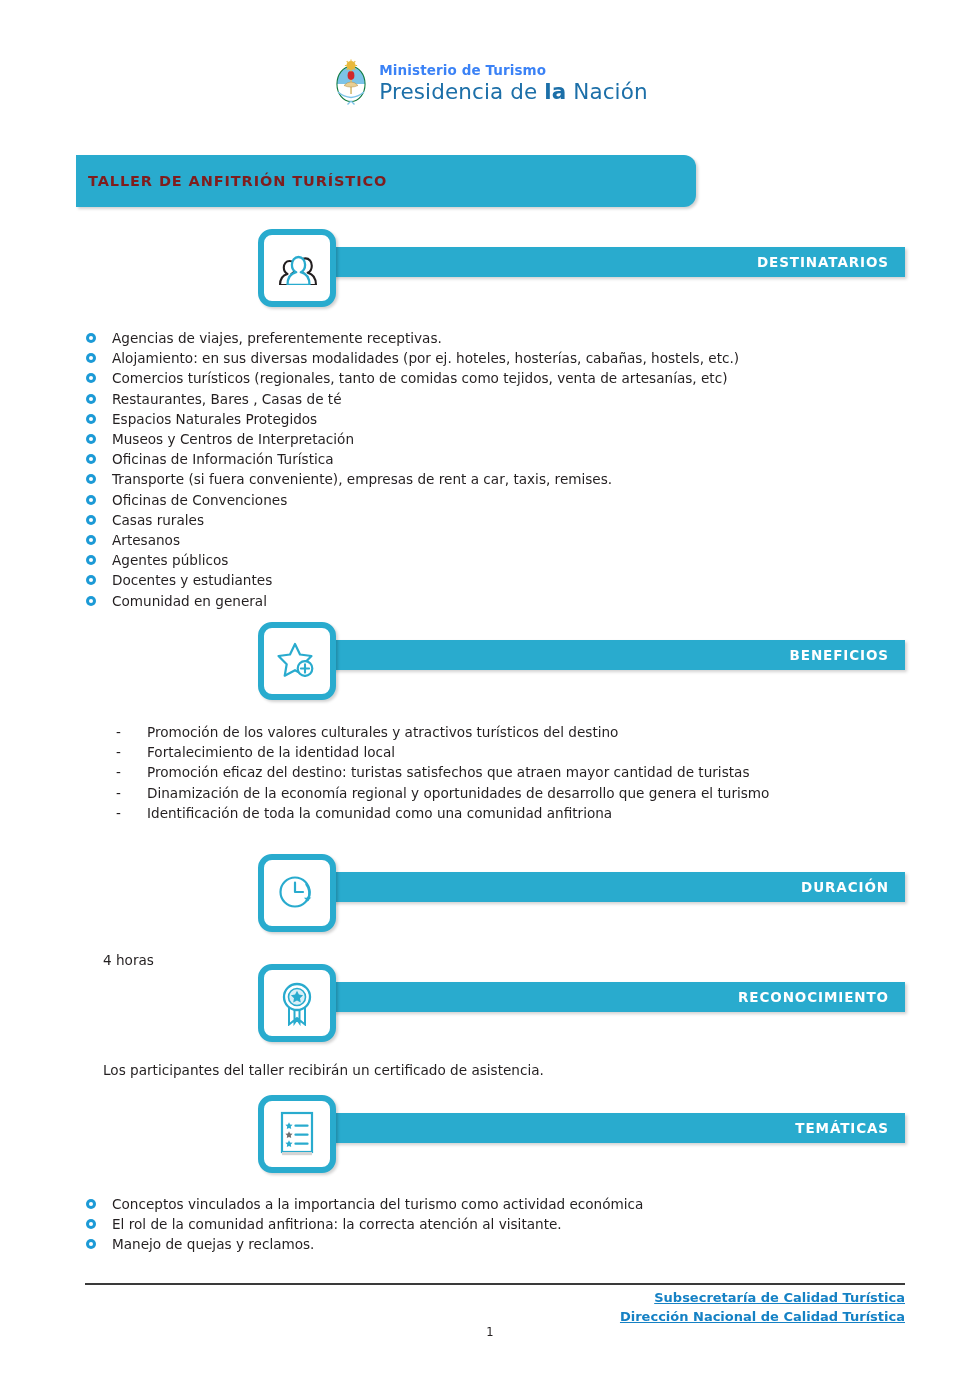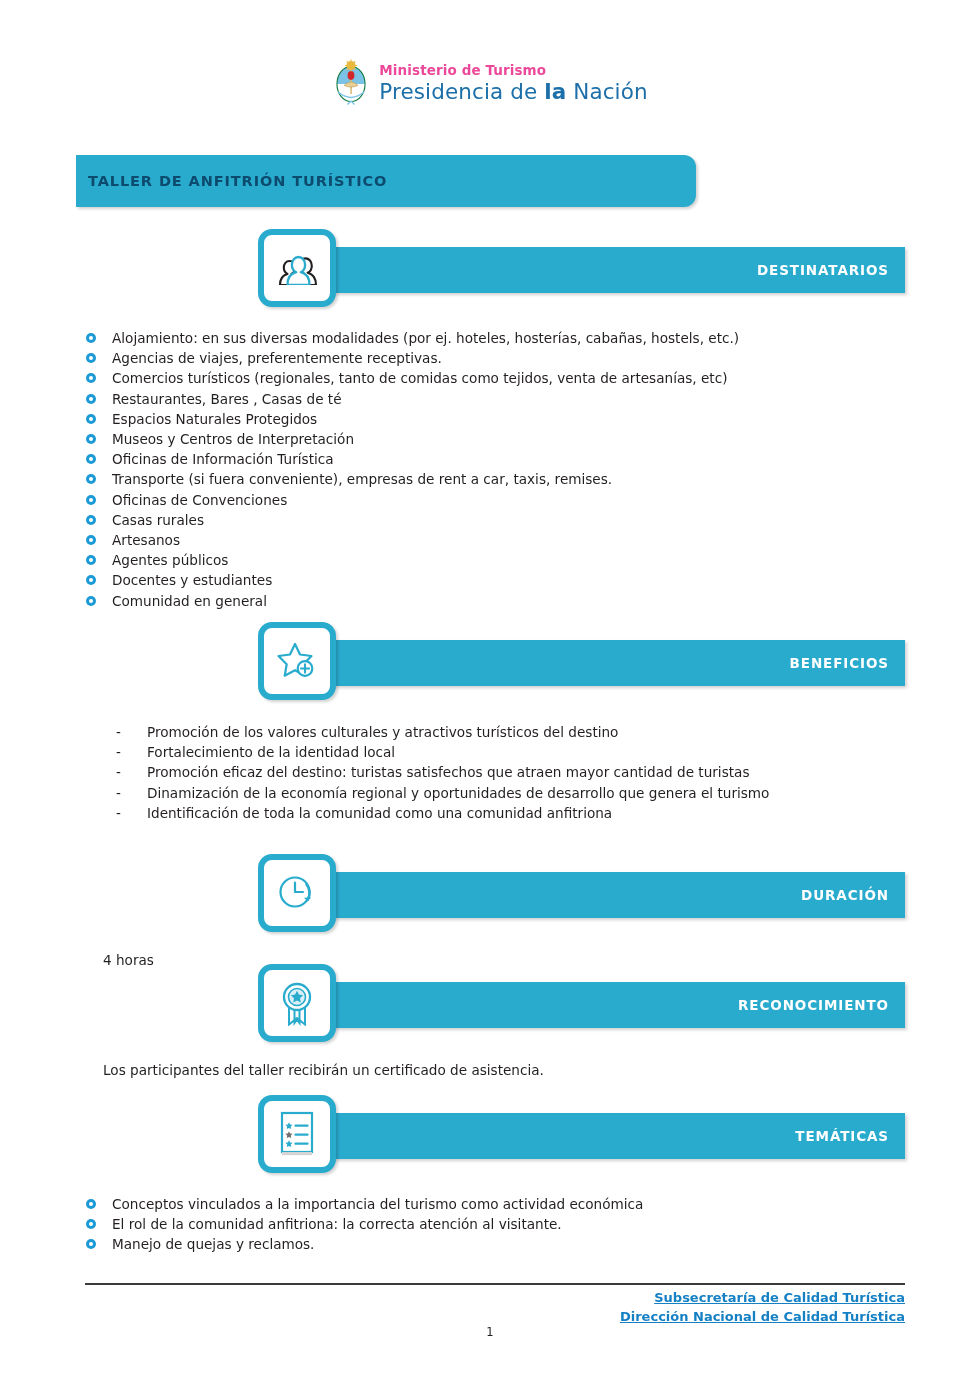--- a/index.html
+++ b/index.html
@@ -28,21 +28,21 @@
   .logo-inner {
     display: flex;
     align-items: center;
     gap: 9px;
   }
   .crest { width: 38px; height: 50px; display:block; }
   .logo-text { line-height: 1; }
   .logo-line1 {
     font-size: 13.5px;
     font-weight: bold;
-    color: #ec4899;
+    color: #3b82f6;
     letter-spacing: .1px;
     margin-bottom: 3px;
     font-family: "DejaVu Sans", sans-serif;
   }
   .logo-line2 {
     font-size: 21.5px;
     font-weight: bold;
     color: #1c6fa8;
     letter-spacing: .1px;
     font-family: "DejaVu Sans", sans-serif;
@@ -54,38 +54,38 @@
     position: absolute;
     left: 76px; top: 155px;
     width: 620px; height: 52px;
     background: #29abce;
     border-radius: 0 12px 12px 0;
     box-shadow: 2px 2px 3px rgba(0,0,0,.18);
     display: flex;
     align-items: center;
   }
   .title-bar-text {
-    color: #0c4a6e;
+    color: #7f1d1d;
     font-size: 14.5px;
     font-weight: bold;
     letter-spacing: .9px;
     padding-left: 12px;
     font-family: "DejaVu Sans", sans-serif;
   }
 
   
   .section-banner {
     position: absolute;
     left: 258px;
     height: 78px;
   }
   .banner-bar {
     position: absolute;
     left: 42px; top: 18px;
-    width: 605px; height: 46px;
+    width: 605px; height: 30px;
     background: #29abce;
     box-shadow: 2px 2px 3px rgba(0,0,0,.18);
     display: flex;
     align-items: center;
     justify-content: flex-end;
   }
   .banner-label {
     color: #ffffff;
     font-size: 13.5px;
     font-weight: bold;
@@ -225,22 +225,22 @@
     <svg width="50" height="34" viewBox="0 0 50 34">
       <path d="M8 34 c0 -7 3.5 -10 7.5 -11 c-2.4 -1.2 -3.7 -3.6 -3.7 -6.4 c0 -3.9 2.4 -6.6 5.7 -6.6 c3.3 0 5.7 2.7 5.7 6.6 c0 2.8 -1.3 5.2 -3.7 6.4 c4 1 7.5 4 7.5 11 z" fill="none" stroke="#231f20" stroke-width="2.1" stroke-linejoin="round"></path>
       <path d="M23 34 c0 -7.8 3.9 -11.1 8.3 -12.2 c-2.7 -1.3 -4.1 -4 -4.1 -7.1 c0 -4.3 2.7 -7.3 6.3 -7.3 c3.6 0 6.3 3 6.3 7.3 c0 3.1 -1.4 5.8 -4.1 7.1 c4.4 1.1 8.3 4.4 8.3 12.2 z" fill="#ffffff" stroke="#231f20" stroke-width="2.1" stroke-linejoin="round"></path>
       <path d="M15.5 34 c0 -8.2 4.1 -11.7 8.7 -12.8 c-2.8 -1.4 -4.3 -4.2 -4.3 -7.5 c0 -4.5 2.8 -7.7 6.6 -7.7 c3.8 0 6.6 3.2 6.6 7.7 c0 3.3 -1.5 6.1 -4.3 7.5 c4.6 1.1 8.7 4.6 8.7 12.8 z" fill="#ffffff" stroke="#29abce" stroke-width="2.3" stroke-linejoin="round"></path>
     </svg>
   </div>
 </div>
 
 <div class="content-block" style="left:76px; top:328px;">
   <ul class="dot-list">
+    <li><span class="bullet"></span><span>Agencias de viajes, preferentemente receptivas.</span></li>
     <li><span class="bullet"></span><span>Alojamiento: en sus diversas modalidades (por ej. hoteles, hosterías, cabañas, hostels, etc.)</span></li>
-    <li><span class="bullet"></span><span>Agencias de viajes, preferentemente receptivas.</span></li>
     <li><span class="bullet"></span><span>Comercios turísticos (regionales, tanto de comidas como tejidos, venta de artesanías, etc)</span></li>
     <li><span class="bullet"></span><span>Restaurantes, Bares , Casas de té</span></li>
     <li><span class="bullet"></span><span>Espacios Naturales Protegidos</span></li>
     <li><span class="bullet"></span><span>Museos y Centros de Interpretación</span></li>
     <li><span class="bullet"></span><span>Oficinas de Información Turística</span></li>
     <li><span class="bullet"></span><span>Transporte (si fuera conveniente), empresas de rent a car, taxis, remises.</span></li>
     <li><span class="bullet"></span><span>Oficinas de Convenciones</span></li>
     <li><span class="bullet"></span><span>Casas rurales</span></li>
     <li><span class="bullet"></span><span>Artesanos</span></li>
     <li><span class="bullet"></span><span>Agentes públicos</span></li>

